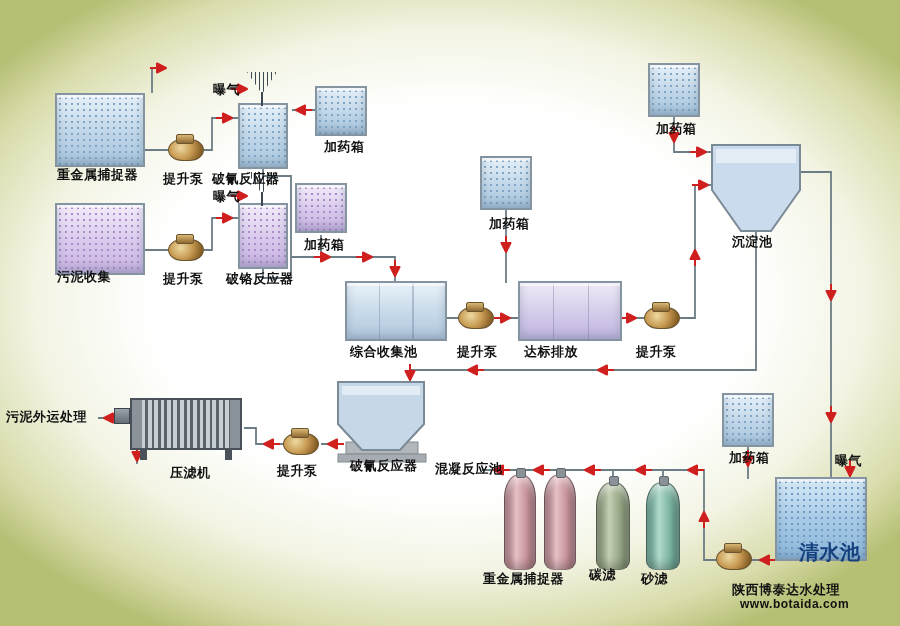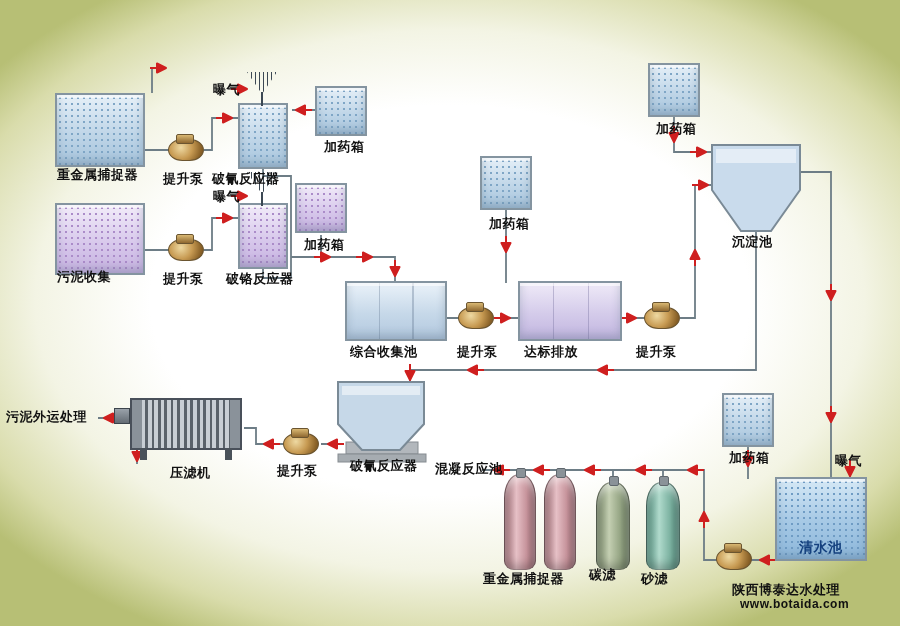--- a/index.html
+++ b/index.html
@@ -5,21 +5,21 @@
   *{box-sizing:border-box}
   body{margin:0;background:#9aa08a}
   .stage{position:relative;width:900px;height:626px;overflow:hidden;
     font-family:"Liberation Sans","DejaVu Sans",sans-serif;
     background:radial-gradient(ellipse 64% 60% at 50% 48%, #ffffff 52%, #f3f4e4 72%, #d9dcab 89%, #b7bf75 100%);}
   #flow-svg{position:absolute;left:0;top:0;z-index:1}
   .pipe{fill:none;stroke:var(--pipe,#6d7d86);stroke-width:1.8}
   .arrow{fill:var(--arrow,#cf1f1f);stroke:var(--arrow,#cf1f1f);stroke-width:2;stroke-linejoin:round}
   .lbl{position:absolute;z-index:6;font-size:13px;font-weight:700;color:var(--label,#111);white-space:nowrap;letter-spacing:.5px}
   .lbl.small{font-size:12px}
-  .clear-label{color:var(--clear_label,#14407e);font-size:14px}
+  .clear-label{color:var(--clear_label,#14407e);font-size:20px}
   .tank{position:absolute;z-index:3;border:2px solid #8494a0;
     box-shadow:inset 0 3px 0 rgba(255,255,255,.6), inset 0 -4px 8px rgba(70,90,110,.28)}
   .speck-b{background:radial-gradient(#7fa6c6 .9px, rgba(0,0,0,0) 1.2px) 0 0/6px 6px,
     linear-gradient(180deg,#e6f0f8,#c0d6e8 55%,#a6c4dc)}
   .speck-p{background:radial-gradient(#ab8cc9 .9px, rgba(0,0,0,0) 1.2px) 0 0/6px 6px,
     linear-gradient(180deg,#f2ecf9,#d8c9ec 55%,#c6b2e0)}
   .glass-b{background:repeating-linear-gradient(90deg, rgba(0,0,0,0) 0 32px, rgba(110,130,155,.4) 32px 33.5px),
     linear-gradient(180deg,#eaf2f9,#c6d8e9 55%,#b2c8de)}
   .glass-p{background:repeating-linear-gradient(90deg, rgba(0,0,0,0) 0 33px, rgba(120,115,160,.4) 33px 34.5px),
     linear-gradient(180deg,#efeaf8,#d4cbea 55%,#c2b6e0)}

